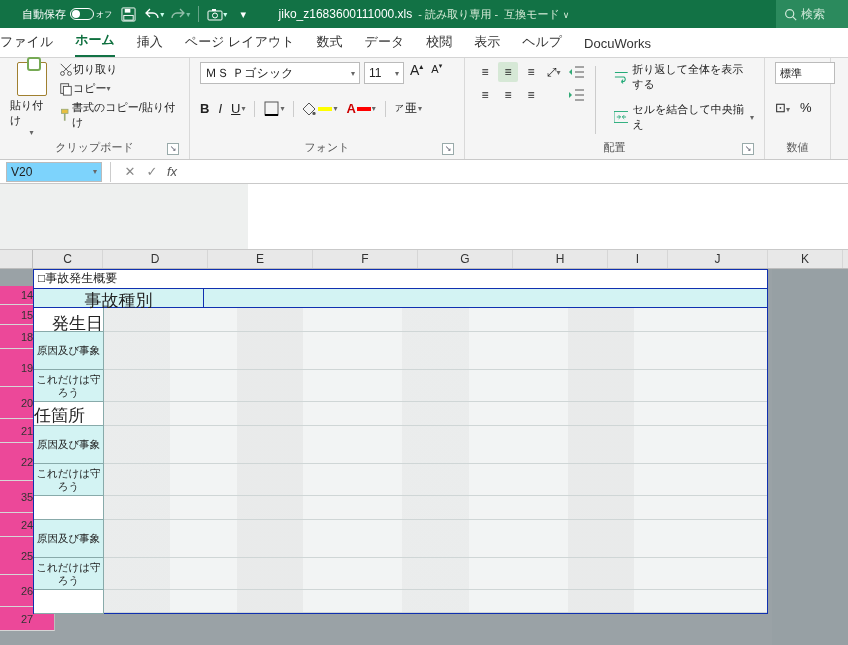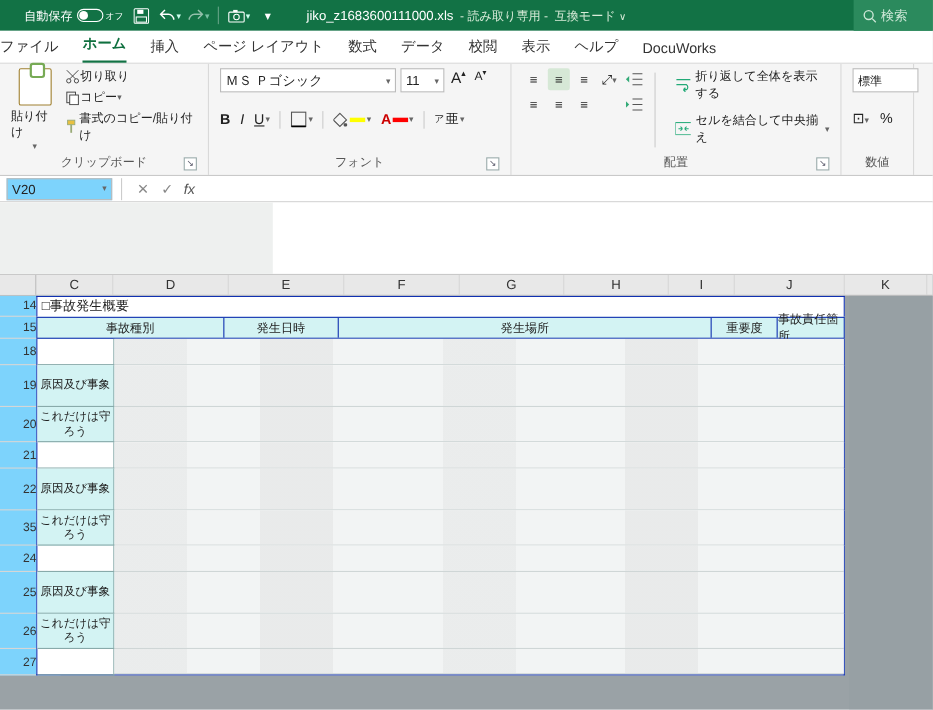--- a/index.html
+++ b/index.html
@@ -52,25 +52,25 @@
 .namebox { width:96px; height:20px; border:1px solid #bbb; margin-left:6px; padding:0 4px; font-size:12px; display:flex; align-items:center; justify-content:space-between; background:#7dd3fc; }
 .fx-sep { width:1px; height:20px; background:#ccc; margin:0 8px; }
 .fx-btn { width:22px; text-align:center; color:#888; font-size:13px; }
 .fx-lbl { font-style:italic; font-size:13px; color:#555; margin-left:4px; }
 .formula-bar-ext { height:66px; border-bottom:1px solid #c9c9c9; background:#fff; display:flex; }
 .formula-bar-ext .gutter { width:248px; background:#eef0ef; }
 .grid-area { position:relative; height:395px; background:#9aa2a6; }
 .col-headers { position:absolute; top:0; left:0; right:0; height:19px; background:#e8e8e8; display:flex; border-bottom:1px solid #bdbdbd; }
 .corner { width:33px; border-right:1px solid #bdbdbd; background:#e8e8e8; }
 .ch { border-right:1px solid #d6d6d6; text-align:center; font-size:12px; color:#333; line-height:19px; }
-.row-headers { position:absolute; top:19px; left:0; width:55px; background:#7dd3fc; }
+.row-headers { position:absolute; top:36px; left:0; width:55px; background:#ec4899; }
 .rh { border-bottom:1px solid #d6d6d6; border-right:1px solid #bdbdbd; text-align:center; font-size:11px; color:#333; display:flex; align-items:center; justify-content:center; }
 .sheet { position:absolute; top:19px; left:33px; background:#fff; }
 .sec-title { height:19px; border:1.5px solid #1030b0; border-bottom:none; background:#fff; font-size:12px; padding-left:4px; line-height:17px; }
-.hdr-row { height:20px; display:flex; border:1.5px solid #1030b0; border-top:1px solid #1030b0; background:#d3f3f3; font-size:11px; }
+.hdr-row { height:20px; display:flex; border:1.5px solid #1030b0; border-top:1px solid #1030b0; background:#d3f3f3; font-size:17px;flex-direction:column; }
 .hdr-row div { border-right:1px solid #1030b0; display:flex; align-items:center; justify-content:center; }
 .hdr-row div:last-child { border-right:none; }
 .body-row { display:flex; border-left:1.5px solid #1030b0; border-right:1.5px solid #1030b0; }
 .lab-cell { width:70px; border-right:1px solid #8aa; border-bottom:1px solid #8aa; font-size:10.5px; display:flex; align-items:center; justify-content:center; text-align:center; line-height:1.2; }
 .lab-cell.cyan { background:#d3f3f3; }
 .blur { flex:1; border-bottom:1px solid #cfd6d6; background:
   linear-gradient(90deg, rgba(0,0,0,.03) 0 10%, transparent 10% 20%, rgba(0,0,0,.04) 20% 30%, transparent 30% 45%, rgba(0,0,0,.03) 45% 55%, transparent 55% 70%, rgba(0,0,0,.04) 70% 80%, transparent 80% 100%),
   linear-gradient(#f2f4f4,#f2f4f4);
   filter:blur(.3px);
 }

